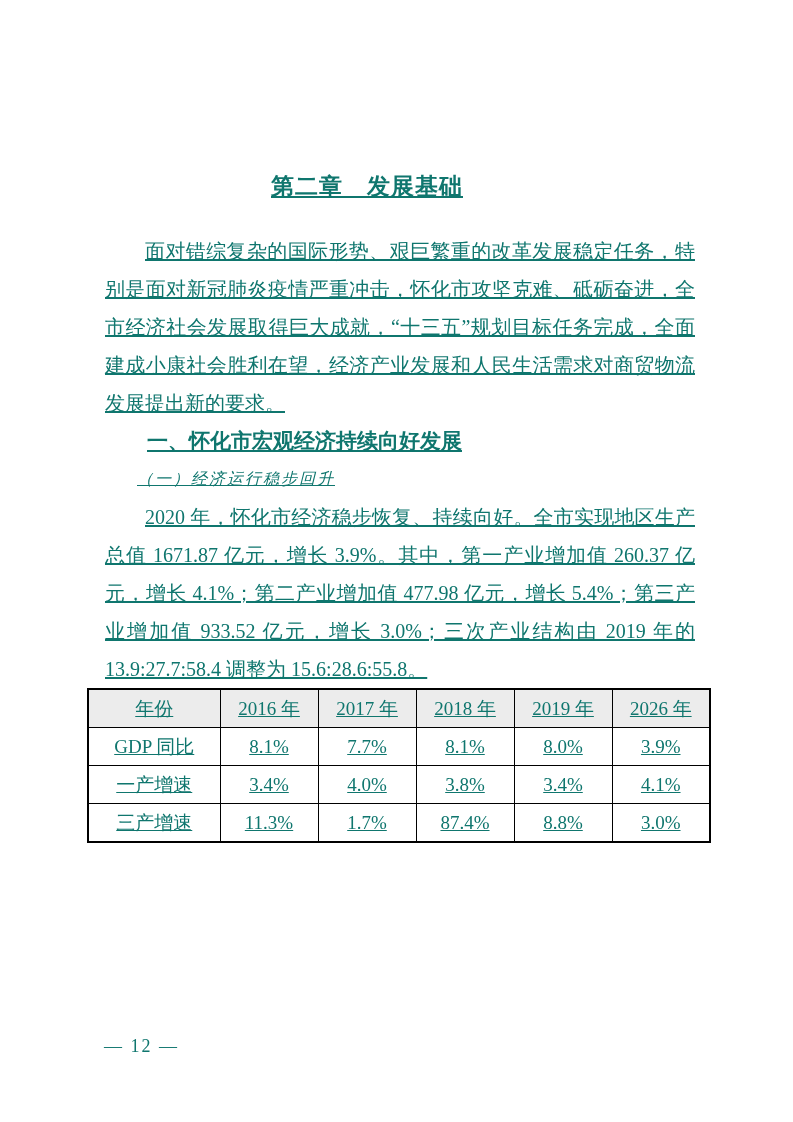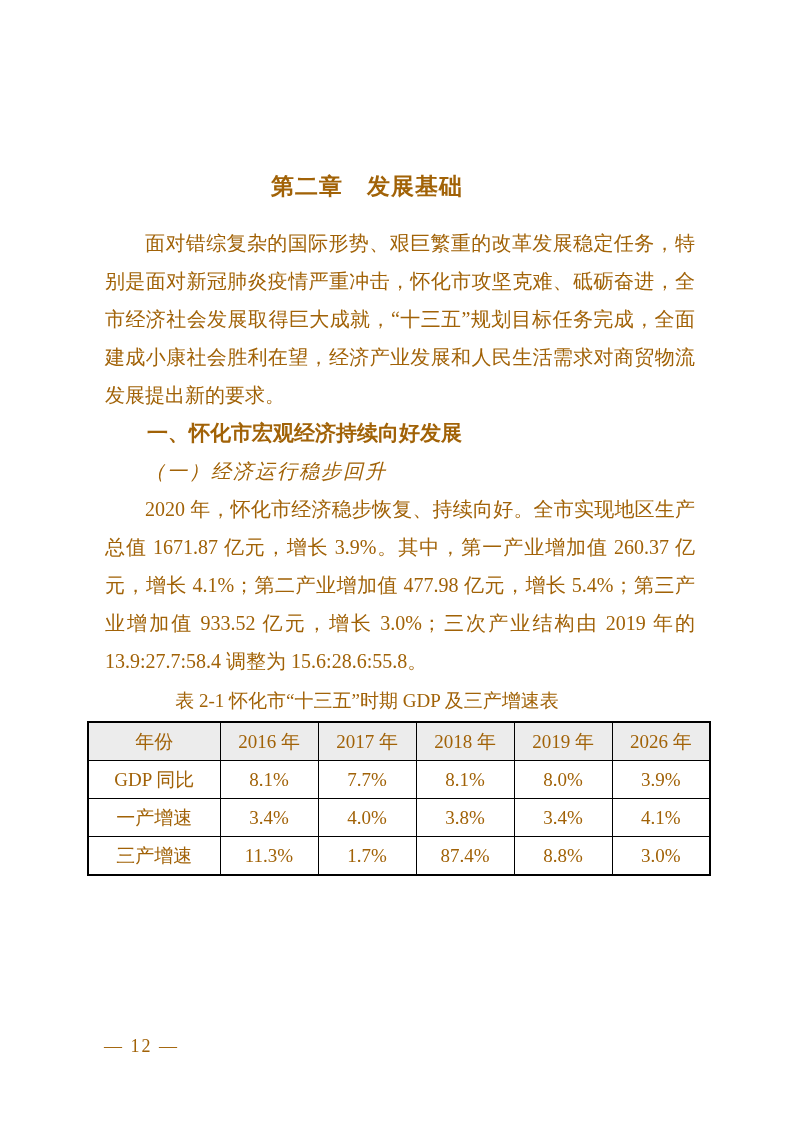--- a/index.html
+++ b/index.html
@@ -1,57 +1,58 @@
 <!DOCTYPE html>
 <html><head>
 <meta charset="utf-8">
 <style>
   html, body { margin: 0; padding: 0; background: #ffffff; }
   .page {
     position: relative;
     width: 734px;
     height: 1122px;
     background: #ffffff;
-    color: #a16207;
+    color: #0f766e;
     font-family: "Liberation Serif", serif;
     overflow: hidden;
+    text-decoration: underline;
   }
   .chapter-title {
     margin: 0;
     padding-top: 170px;
     text-align: center;
     font-family: "Liberation Sans", sans-serif;
     font-weight: bold;
     font-size: 23px;
     line-height: 32px;
     letter-spacing: 1px;
   }
   .para {
     width: 590px;
     margin: 0 98px 0 105px;
     font-size: 20px;
     line-height: 38px;
     text-align: justify;
     text-indent: 2em;
   }
-  .para-1 { margin-top: 22px; }
+  .para-1 { margin-top: 30px; }
   .section-heading {
     margin: 0 98px 0 105px;
     font-family: "Liberation Sans", sans-serif;
     font-weight: bold;
     font-size: 21px;
     line-height: 38px;
     text-indent: 2em;
   }
   .subsection-heading {
     margin: 0 98px 0 105px;
     font-family: "Liberation Serif", serif;
     font-style: italic;
     font-weight: normal;
-    font-size: 20px;
+    font-size: 16px;
     line-height: 38px;
     text-indent: 2em;
     letter-spacing: 2px;
   }
   .table-caption {
     margin-top: 8px;
     margin-bottom: 7px;
     text-align: center;
     font-size: 19px;
     line-height: 26px;
@@ -96,21 +97,20 @@
   <h1 class="chapter-title">第二章　发展基础</h1>
 
   <p class="para para-1">面对错综复杂的国际形势、艰巨繁重的改革发展稳定任务，特别是面对新冠肺炎疫情严重冲击，怀化市攻坚克难、砥砺奋进，全市经济社会发展取得巨大成就，“十三五”规划目标任务完成，全面建成小康社会胜利在望，经济产业发展和人民生活需求对商贸物流发展提出新的要求。</p>
 
   <h2 class="section-heading">一、怀化市宏观经济持续向好发展</h2>
 
   <h3 class="subsection-heading">（一）经济运行稳步回升</h3>
 
   <p class="para">2020 年，怀化市经济稳步恢复、持续向好。全市实现地区生产总值 1671.87 亿元，增长 3.9%。其中，第一产业增加值 260.37 亿元，增长 4.1%；第二产业增加值 477.98 亿元，增长 5.4%；第三产业增加值 933.52 亿元，增长 3.0%；三次产业结构由 2019 年的 13.9:27.7:58.4 调整为 15.6:28.6:55.8。</p>
 
-  <div class="table-caption">表 2-1 怀化市“十三五”时期 GDP 及三产增速表</div>
 
   <table class="gdp">
     <colgroup>
       <col class="c-label">
         <col class="c-year">
         <col class="c-year">
         <col class="c-year">
         <col class="c-year">
         <col class="c-year">
     </colgroup>

